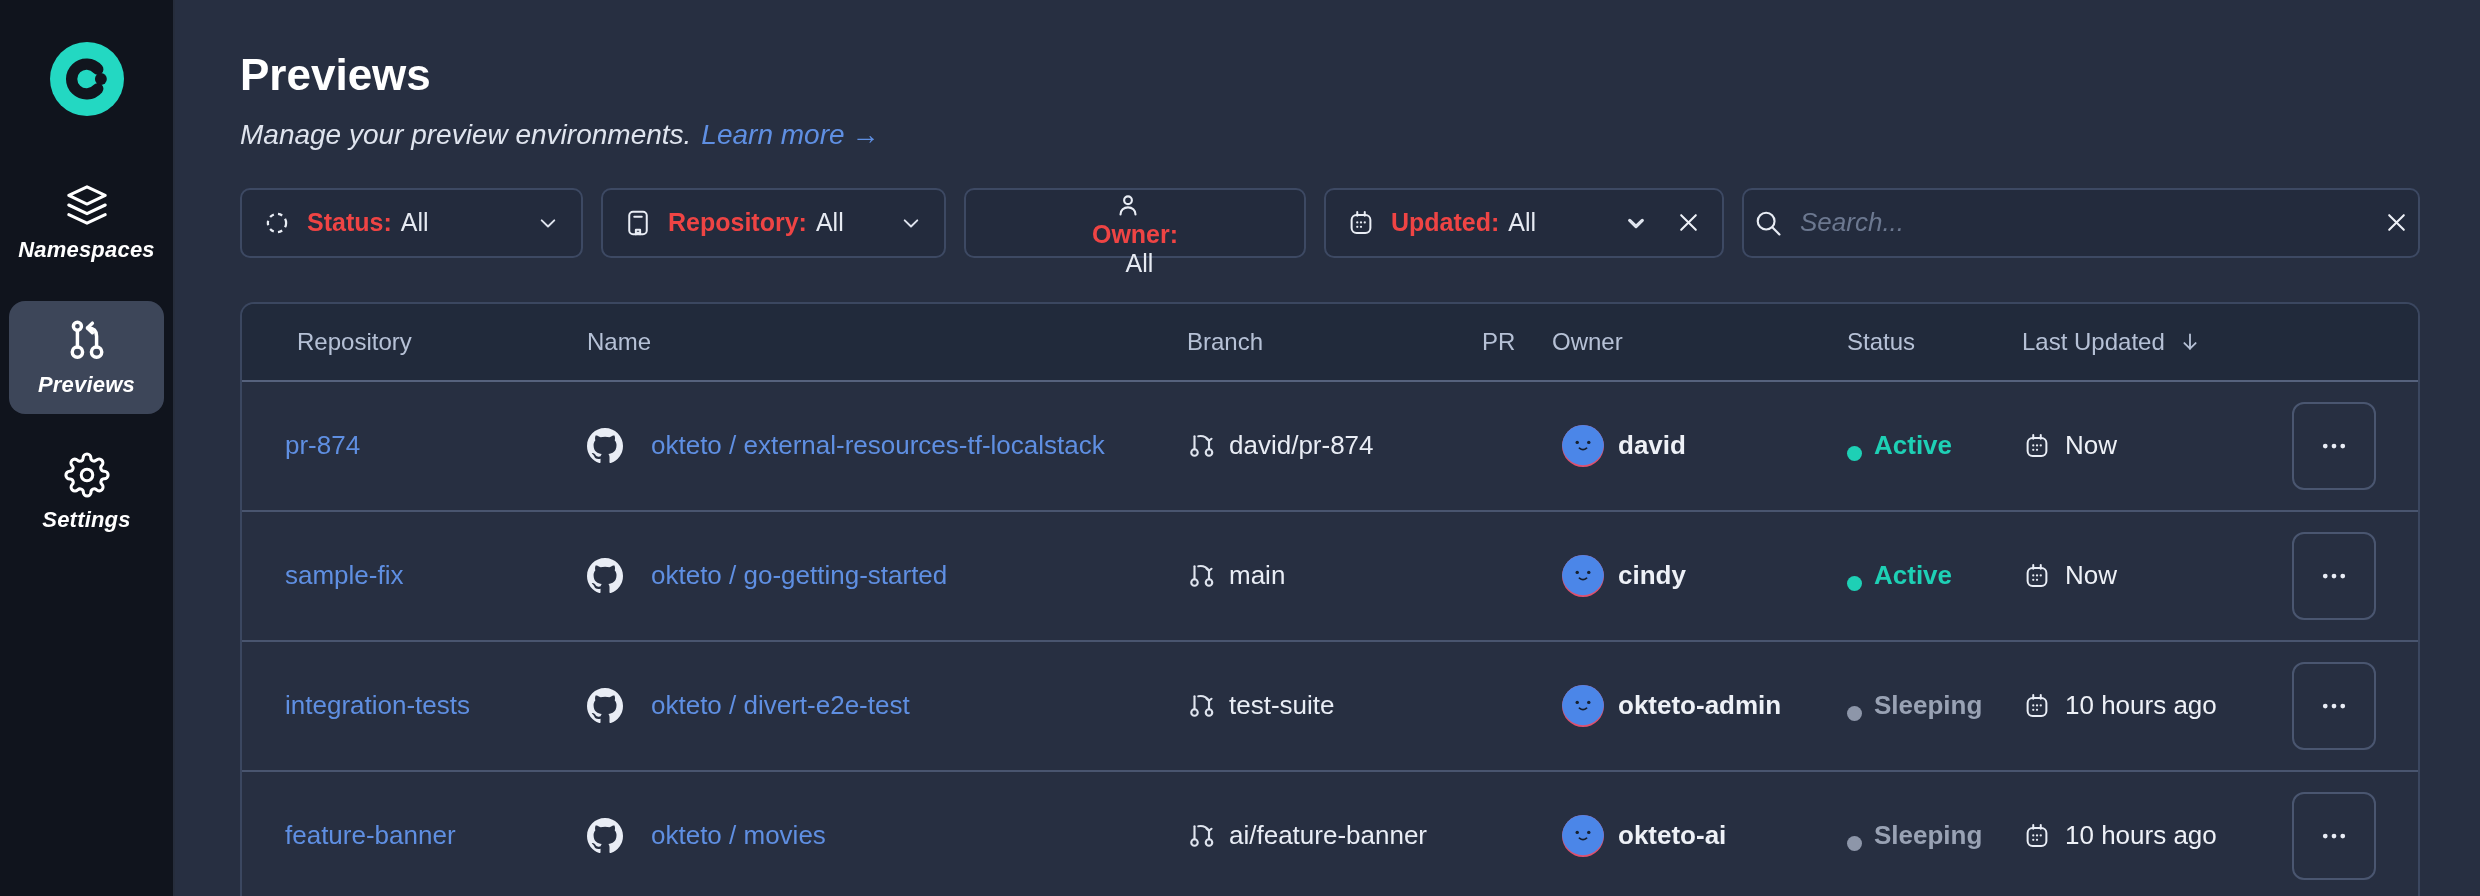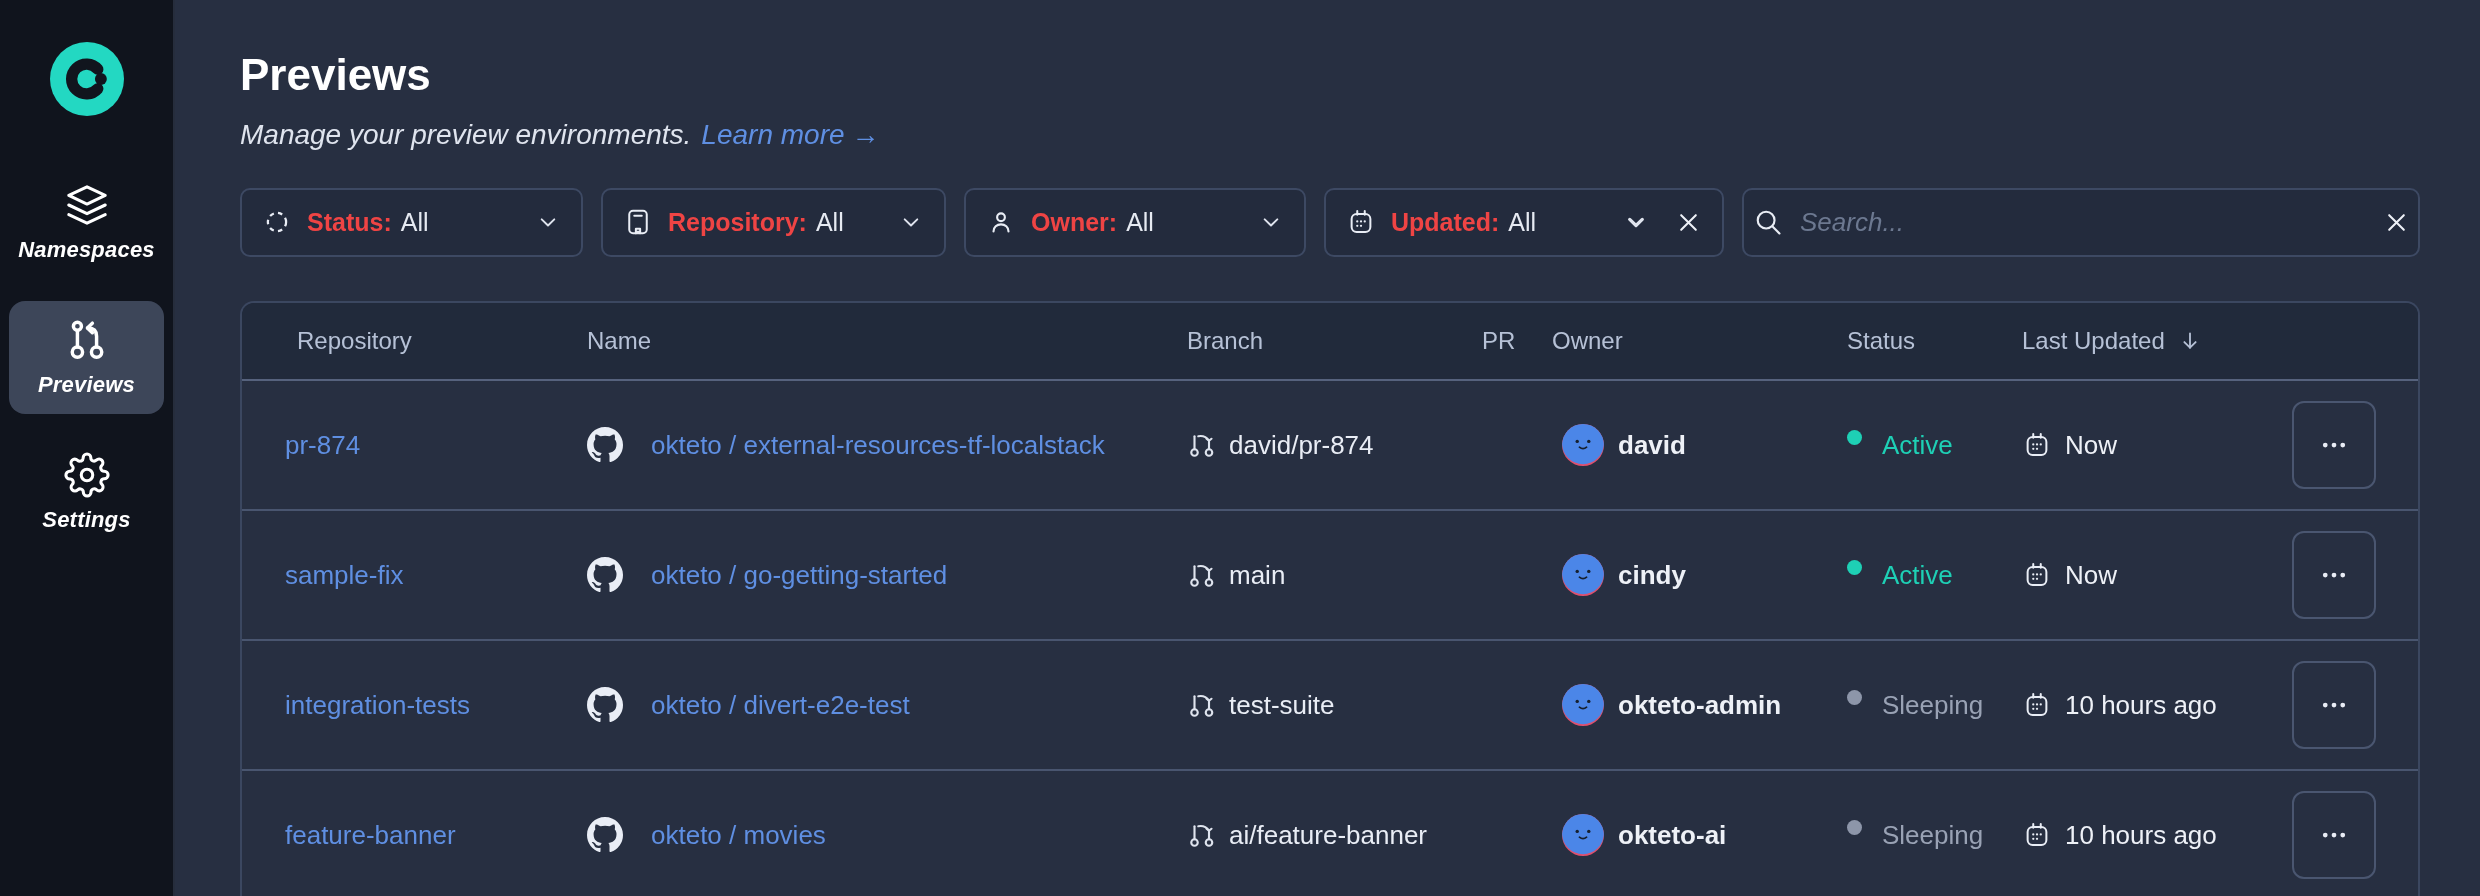--- a/index.html
+++ b/index.html
@@ -36,21 +36,21 @@
   .learn-link { color:#5f8fe2; margin-left:10px; cursor:pointer; display:inline-flex; align-items:center; gap:7px; text-decoration:none; }
 
   
   .filters { display:flex; gap:18px; margin-top:36px; height:70px; }
   .fbox {
     display:flex; align-items:center; padding:0 20px;
     border:2px solid #3d4963; border-radius:10px; background:#232b3d;
     font-size:25px; cursor:pointer;
   }
   .fbox.w-status { width:343px; } .fbox.w-repo { width:345px; }
-  .fbox.w-owner { width:342px; } .fbox.w-updated { width:400px; }
+  .fbox.w-owner { width:342px;flex-direction:column; } .fbox.w-updated { width:400px; }
   .ficon { width:30px; height:30px; margin-right:15px; color:#e9edf5; flex-shrink:0; }
   .flabel { font-weight:700; color:#ef4444; white-space:pre; }
   .fvalue { margin-left:9px; color:#e6eaf2; }
   .fchevron { margin-left:auto; width:26px; height:26px; color:#dfe4ee; }
   .fclear { width:27px; height:27px; margin-left:26px; color:#eef1f7; cursor:pointer; flex-shrink:0; }
   .search { flex:1; display:flex; align-items:center; padding:0 8px; cursor:text; }
   .search-icon { width:32px; height:32px; color:#e9edf5; margin-right:16px; flex-shrink:0; }
   .search input {
     flex:1; background:transparent; border:none; outline:none;
     color:#eef1f7; font-size:26px; font-family:inherit;
@@ -76,21 +76,21 @@
   .sort-icon { width:26px; height:26px; color:#b6c1d6; }
   .trow { height:130px; border-bottom:2px solid #49556f; font-size:26px; cursor:pointer; }
   .cell-name { padding-left:43px; }
   .link { color:#5f8fe2; cursor:pointer; text-decoration:none; }
   .cell-repo { display:flex; align-items:center; gap:28px; }
   .gh-icon { width:36px; height:36px; flex-shrink:0; }
   .cell-branch { display:flex; gap:12px; color:#e9edf5; }
   .branch-icon { width:30px; height:30px; color:#dfe4ee; flex-shrink:0; }
   .cell-owner { display:flex; align-items:center; gap:14px; padding-left:10px;font-weight:bold; }
   .avatar { width:42px; height:42px; flex-shrink:0; }
-  .cell-status { display:flex; align-items:flex-start; gap:20px; font-weight:400; }
+  .cell-status { display:flex; align-items:flex-end; gap:12px; font-weight:700; }
   .status-dot { width:15px; height:15px; border-radius:50%; flex-shrink:0; }
   .cell-updated { display:flex; align-items:center; gap:13px; }
   .cal-icon { width:30px; height:30px; color:#e9edf5; flex-shrink:0; }
   .cell-actions { display:flex; }
   .kebab {
     width:84px; height:88px; border:2px solid #4a5670; border-radius:12px;
     background:transparent; display:flex; align-items:center; justify-content:center;
     cursor:pointer;
   }
   .kebab svg { width:30px; height:30px; }

